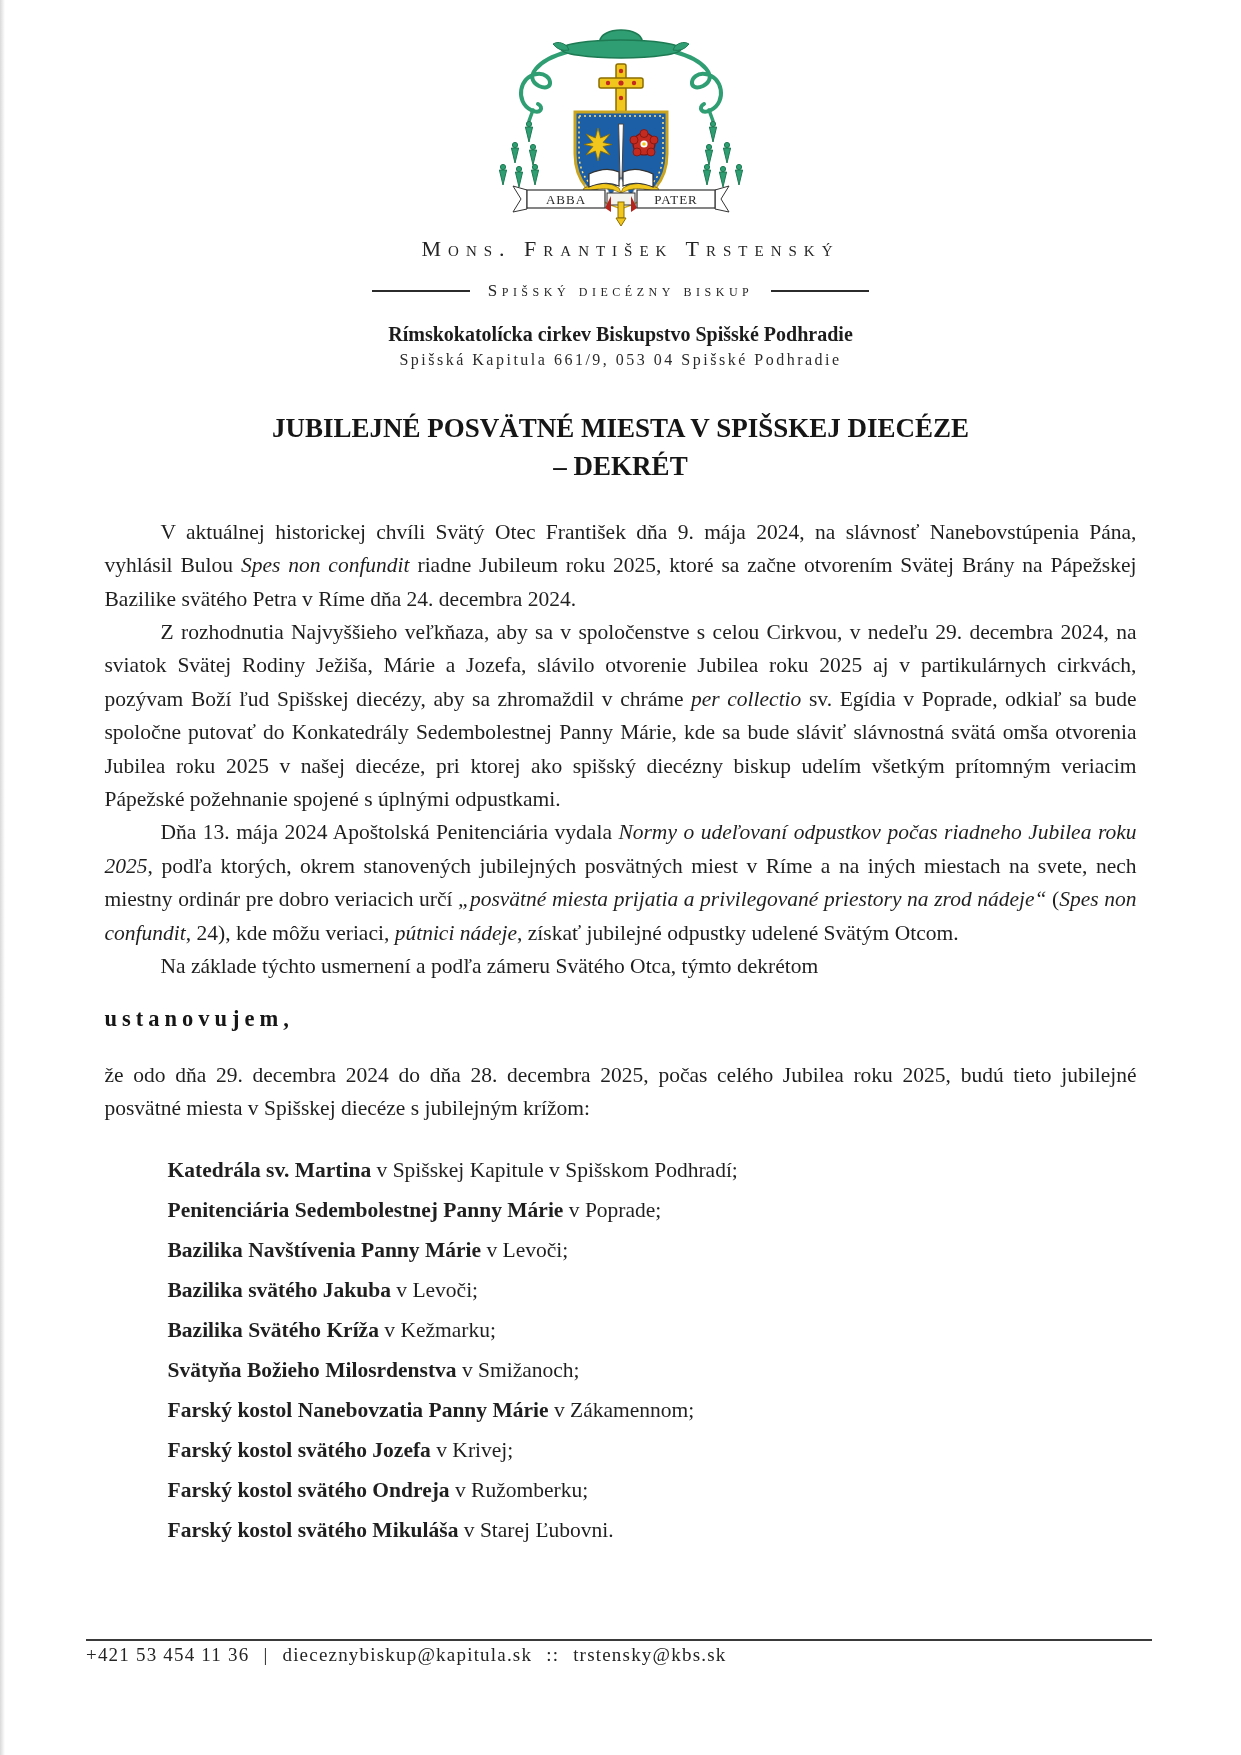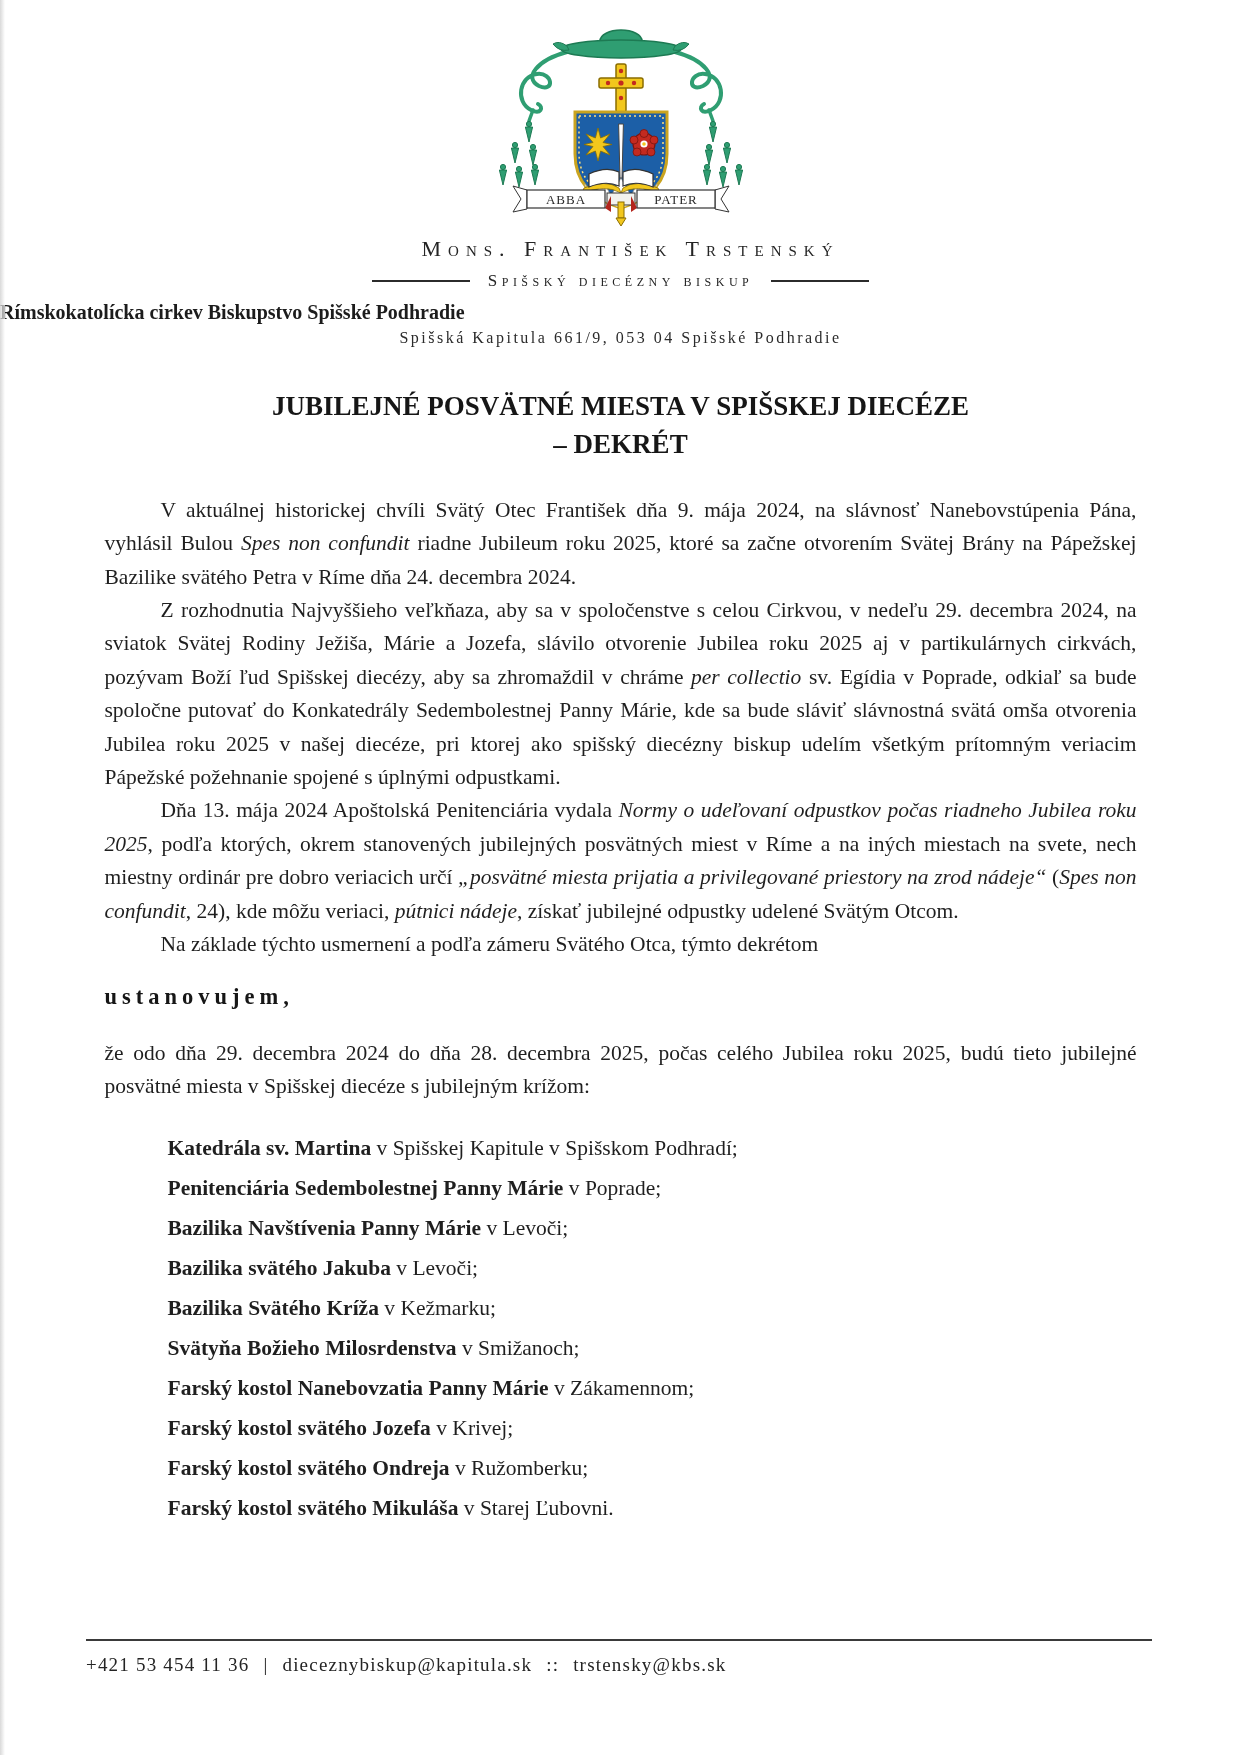--- a/index.html
+++ b/index.html
@@ -17,40 +17,40 @@
   }
   .crest-wrap{text-align:center;padding-top:26px;}
   svg.crest{width:300px;height:200px;}
   .motto{font-family:"Liberation Serif",serif;font-size:13px;fill:#2a2a2a;letter-spacing:1px;}
   .name{
     text-align:center;margin-top:6px;
     font-size:22px;letter-spacing:7px;color:#242424;
     font-variant:small-caps;
     margin-left:20px;
   }
-  .subtitle-row{display:flex;justify-content:center;align-items:center;gap:18px;margin-top:9px;}
+  .subtitle-row{display:flex;justify-content:center;align-items:center;gap:18px;margin-top:19px;}
   .rule{width:98px;border-top:2px solid #2b2b2b;height:0;}
   .subtitle{font-size:17px;letter-spacing:4.5px;font-variant:small-caps;color:#262626;}
-  .org1{margin-top:10px;font-weight:700;font-size:20px;color:#1c1c1c;}
+  .org1{margin-top:22px;text-align:center;font-weight:700;font-size:20px;color:#1c1c1c;}
   .org2{margin-top:5px;text-align:center;font-size:16px;letter-spacing:2.5px;color:#2b2b2b;}
   .doc-title{margin-top:40px;text-align:center;font-weight:700;font-size:27px;line-height:1.42;color:#161616;}
   .body-text{width:1032px;margin:30px auto 0;font-size:21.5px;line-height:1.555;text-align:justify;}
   .body-text p{margin:0;}
   p.ind{text-indent:56px;}
   .it{font-style:italic;}
   .declaration{
     text-align:left;font-weight:700;font-size:22.5px;letter-spacing:5px;
     margin:18px 0 22px;color:#161616;
   }
   .places{margin:26px 0 0 63px;line-height:1.86;}
   .place-row{white-space:nowrap;}
   .place-name{font-weight:700;}
   .footer{
     position:absolute;left:86px;right:89px;top:1639px;
-    border-top:2px solid #3a3a3a;padding-top:13px;
+    border-top:2px solid #3a3a3a;padding-top:3px;
     font-size:19px;letter-spacing:1.2px;color:#242424;
     display:flex;gap:14px;align-items:baseline;
   }
 </style>
 </head>
 <body>
 
 <div class="page">
 
   <div class="crest-wrap">

